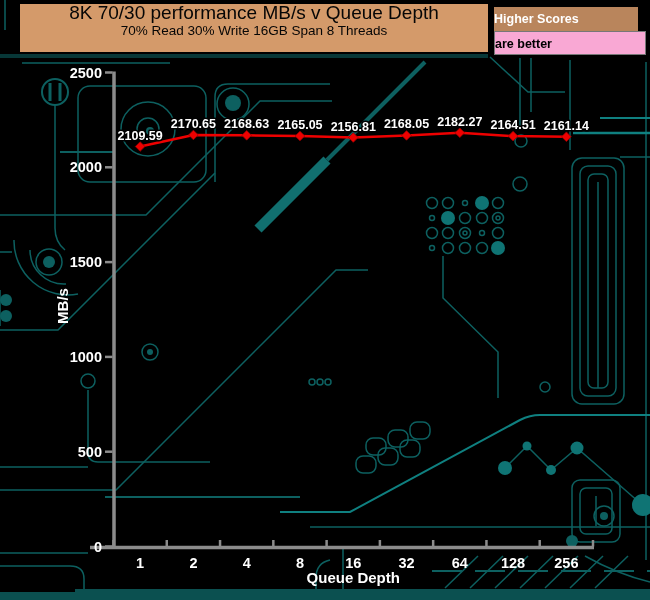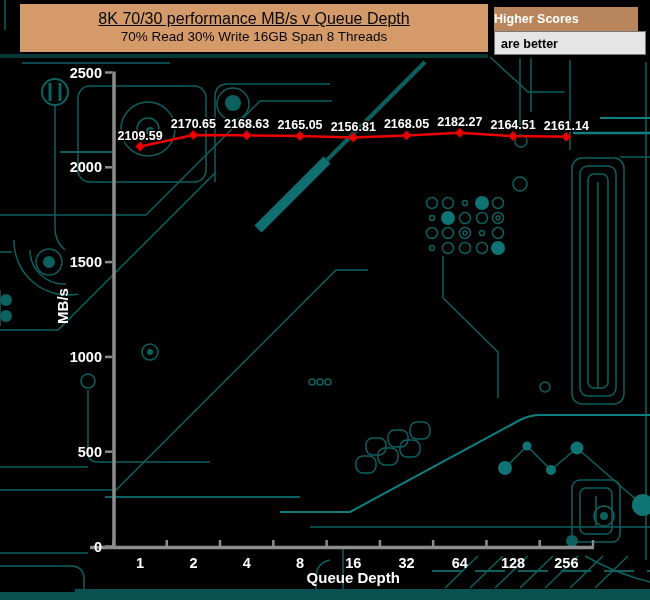--- a/index.html
+++ b/index.html
@@ -2,27 +2,27 @@
 <html style="--title_bg: #d49a6a; --badge_bg: #b9855c; --line: #ee0000; --marker: #ee0000; --label_text: #ffffff; --axis: #8c8c8c; --circuit: #0d6060; --circuit_bright: #0f8080; --background: #000000;"><head>
 <meta charset="utf-8">
 <style>
   html,body{margin:0;padding:0;background:#000;}
   #page{position:relative;width:650px;height:600px;background:#000;overflow:hidden;
         font-family:"Liberation Sans",sans-serif;outline:1px solid #222;}
   #bg,#chart-svg{position:absolute;left:0;top:0;width:650px;height:600px;}
   #bg{z-index:0;} #chart-svg{z-index:1;}
   .title-box{position:absolute;z-index:2;left:20px;top:4px;width:468px;height:48px;
              background:var(--title_bg,#d49a6a);text-align:center;color:#060606;}
-  .t1{font-size:16px;margin-top:6px;line-height:18px;text-decoration:underline;}
+  .t1{font-size:19px;margin-top:0;line-height:18px;}
   .t2{font-size:13.5px;line-height:17px;}
   .badge{position:absolute;z-index:2;left:494px;top:7px;width:152px;font-weight:bold;font-size:12.5px;}
   .badge-top{width:144px;height:24px;line-height:24px;background:var(--badge_bg,#b9855c);
              color:#fff;box-sizing:border-box;}
-  .badge-bottom{width:152px;height:24px;line-height:24px;background:#e5e5e5;color:#000;
-             padding-left:6px;box-sizing:border-box;border:1px solid #777;}
+  .badge-bottom{width:152px;height:24px;line-height:24px;background:#f9a8d4;color:#000;
+             box-sizing:border-box;border:1px solid #777;}
   svg text{font-family:"Liberation Sans",sans-serif;fill:#fff;font-weight:bold;}
   .tick{font-size:14.5px;}
   .axtitle{font-size:15px;}
   .dlab{font-size:12.5px;stroke:#000;stroke-width:3px;paint-order:stroke;stroke-linejoin:round;}
 </style>
 </head>
 <body>
 
 <div id="page">
 

